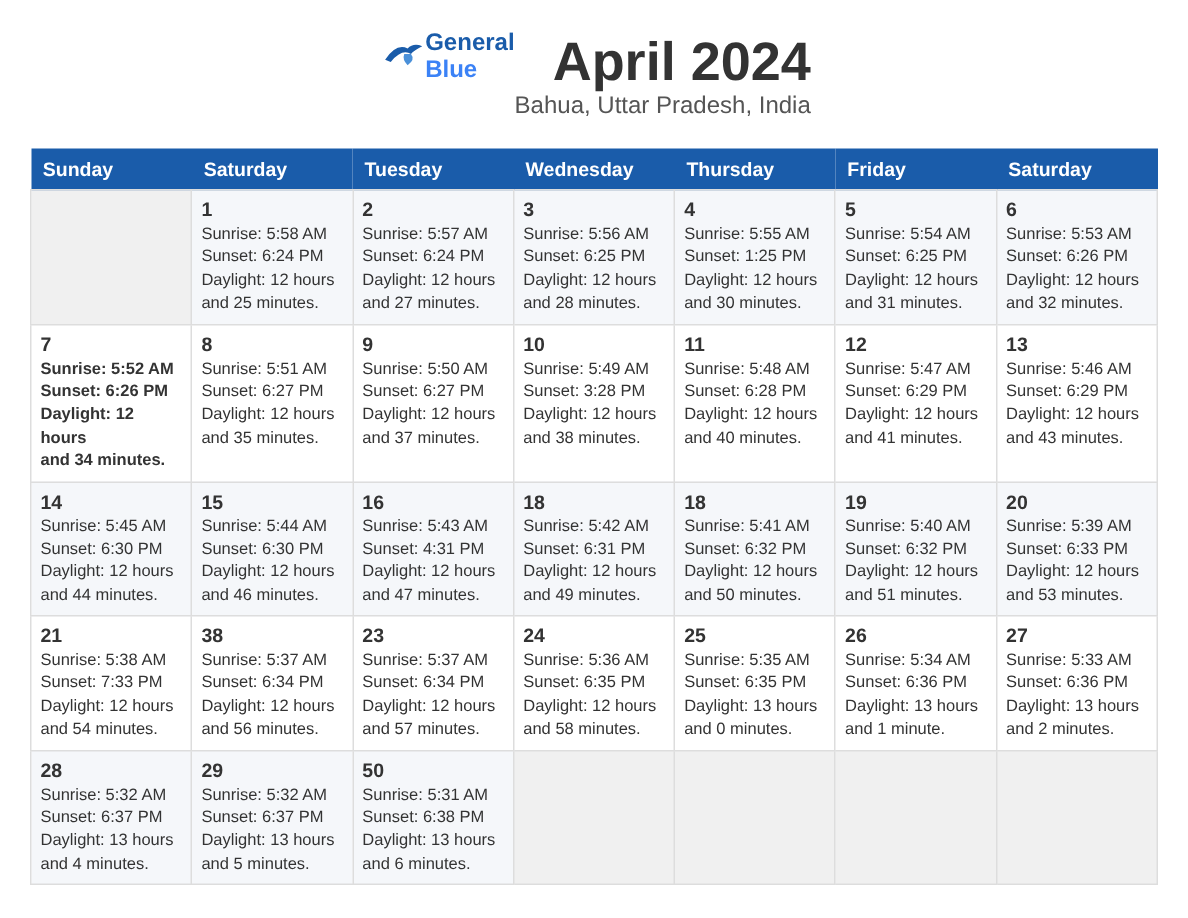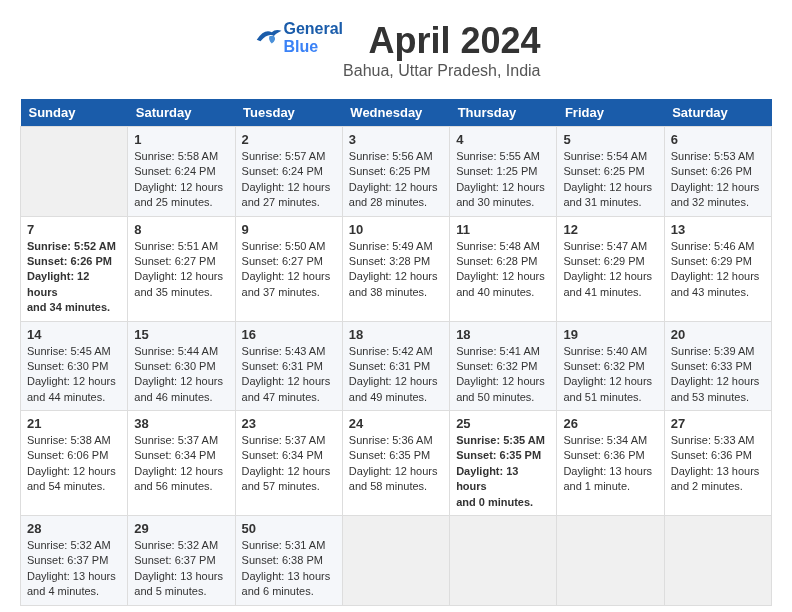--- a/index.html
+++ b/index.html
@@ -228,21 +228,21 @@
         <td>
           <span class="day-num">15</span>
           <div class="day-info" style="white-space: pre-line;">Sunrise: 5:44 AM
 Sunset: 6:30 PM
 Daylight: 12 hours
 and 46 minutes.</div>
         </td>
         <td>
           <span class="day-num">16</span>
           <div class="day-info" style="white-space: pre-line;">Sunrise: 5:43 AM
-Sunset: 6:31 PM
+Sunset: 4:31 PM
 Daylight: 12 hours
 and 47 minutes.</div>
         </td>
         <td>
           <span class="day-num">18</span>
           <div class="day-info" style="white-space: pre-line;">Sunrise: 5:42 AM
 Sunset: 6:31 PM
 Daylight: 12 hours
 and 49 minutes.</div>
         </td>
@@ -265,21 +265,21 @@
           <div class="day-info" style="white-space: pre-line;">Sunrise: 5:39 AM
 Sunset: 6:33 PM
 Daylight: 12 hours
 and 53 minutes.</div>
         </td>
       </tr>
       <tr>
         <td>
           <span class="day-num">21</span>
           <div class="day-info" style="white-space: pre-line;">Sunrise: 5:38 AM
-Sunset: 6:06 PM
+Sunset: 7:33 PM
 Daylight: 12 hours
 and 54 minutes.</div>
         </td>
         <td>
           <span class="day-num">38</span>
           <div class="day-info" style="white-space: pre-line;">Sunrise: 5:37 AM
 Sunset: 6:34 PM
 Daylight: 12 hours
 and 56 minutes.</div>
         </td>
@@ -292,21 +292,21 @@
         </td>
         <td>
           <span class="day-num">24</span>
           <div class="day-info" style="white-space: pre-line;">Sunrise: 5:36 AM
 Sunset: 6:35 PM
 Daylight: 12 hours
 and 58 minutes.</div>
         </td>
         <td>
           <span class="day-num">25</span>
-          <div class="day-info" style="white-space: pre-line; font-weight: bold;">Sunrise: 5:35 AM
+          <div class="day-info" style="white-space: pre-line;">Sunrise: 5:35 AM
 Sunset: 6:35 PM
 Daylight: 13 hours
 and 0 minutes.</div>
         </td>
         <td>
           <span class="day-num">26</span>
           <div class="day-info" style="white-space: pre-line;">Sunrise: 5:34 AM
 Sunset: 6:36 PM
 Daylight: 13 hours
 and 1 minute.</div>

